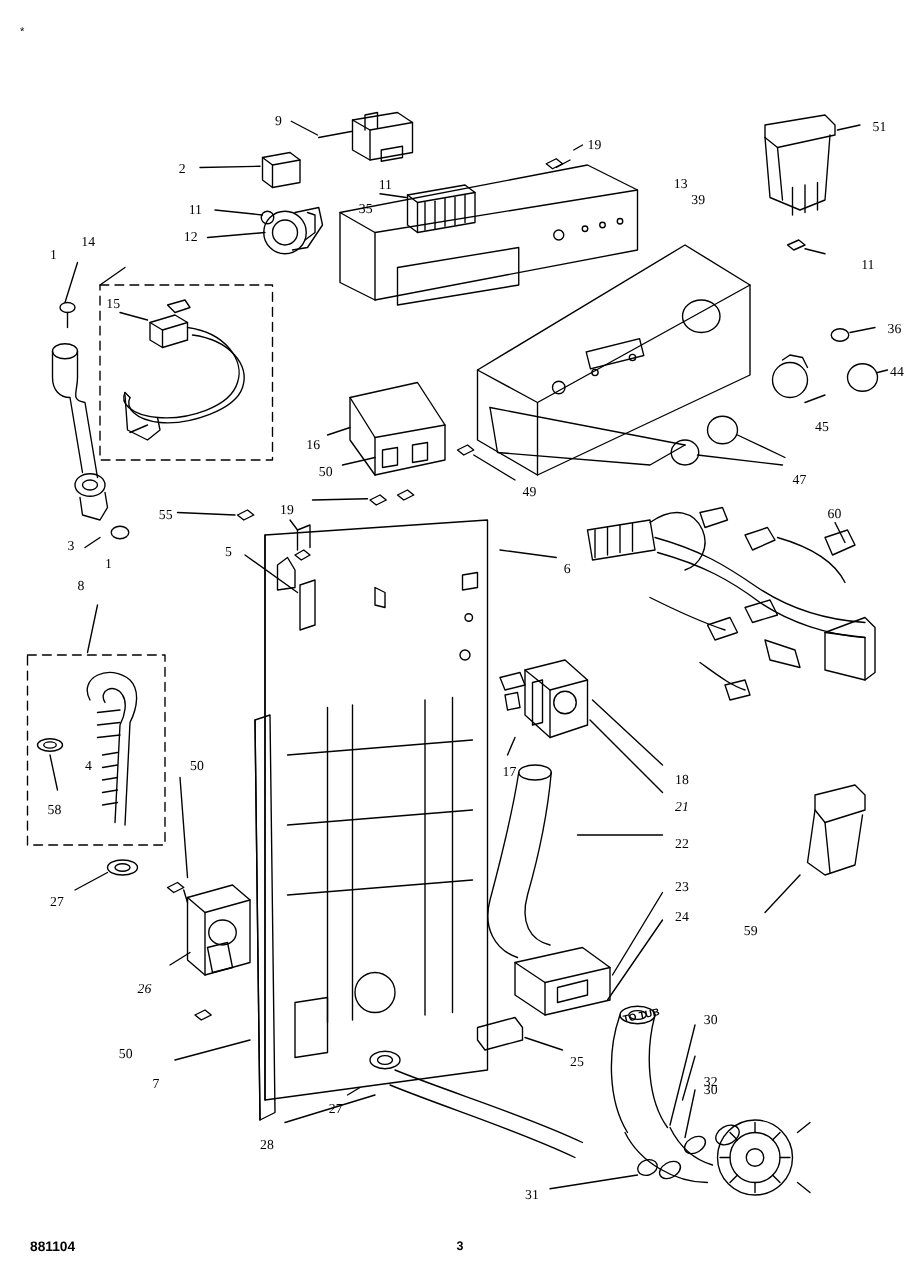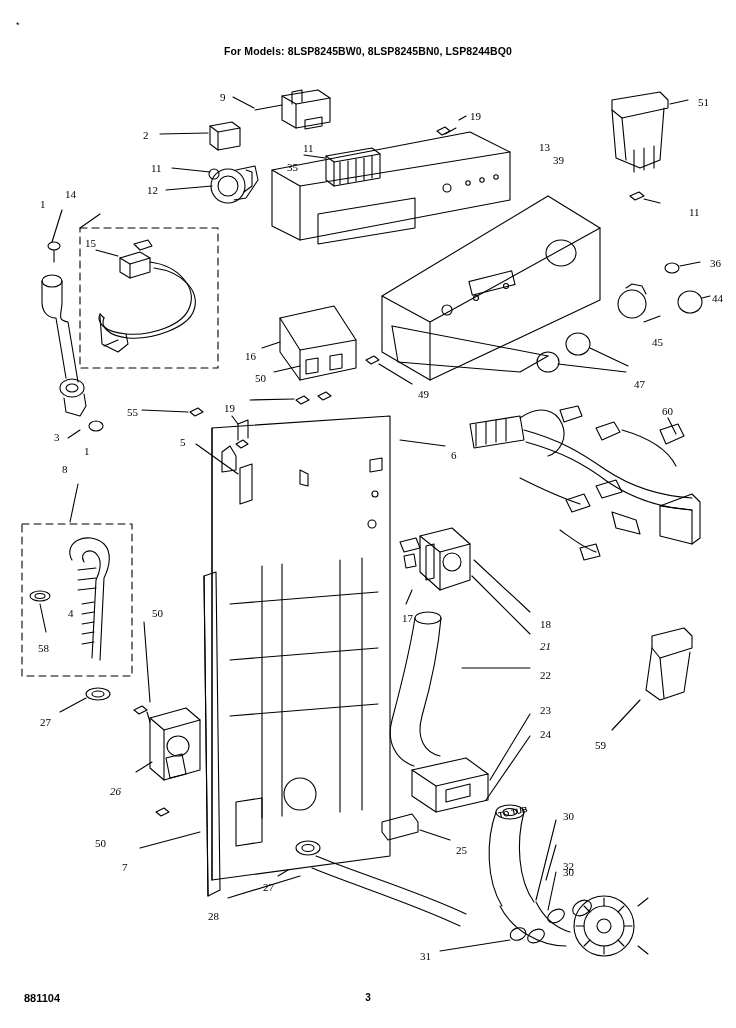--- a/index.html
+++ b/index.html
@@ -67,23 +67,20 @@
   }
 </style>
 </head>
 <body>
 
 <div id="sheet">
 
   <div class="corner-mark">*</div>
 
 
-  <div class="submodels">
-    <span class="forline">For Models: 8LSP8245BW0, 8LSP8245BN0, LSP8244BQ0</span>
-  </div>
 
 
   <svg class="art" viewBox="0 0 736 1028" xmlns="http://www.w3.org/2000/svg">
     <g fill="none" stroke="#000" stroke-width="1.1" stroke-linecap="round" stroke-linejoin="round">
 
       <path d="M272 170 L470 132 L510 152 L510 200 L300 240 L272 226 Z"></path>
       <path d="M272 170 L300 186 L300 240"></path>
       <path d="M300 186 L510 152"></path>
       <circle cx="447" cy="188" r="4"></circle>
       <circle cx="468" cy="183" r="2.2"></circle>

